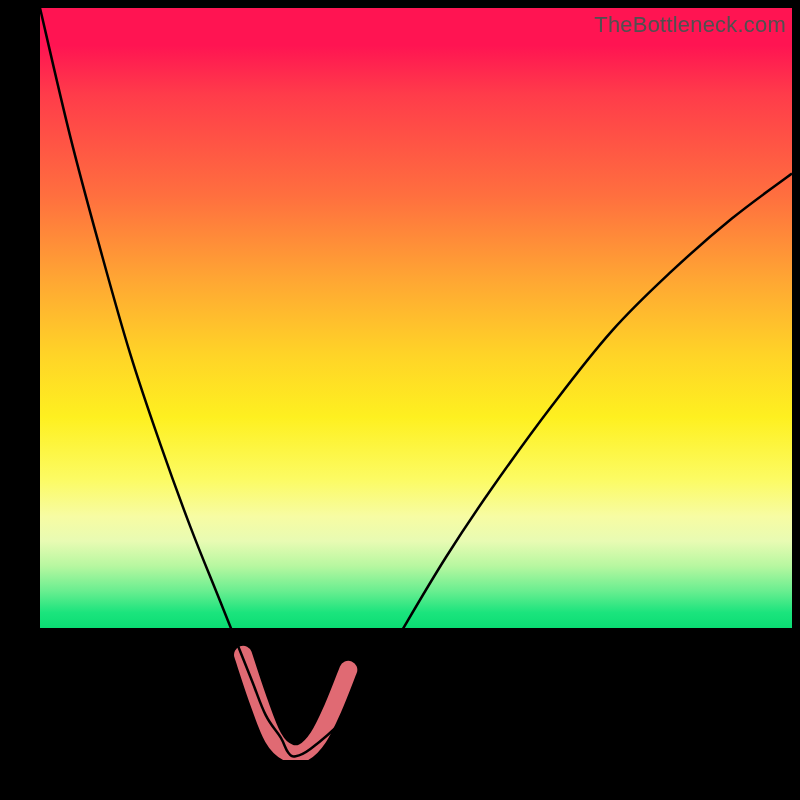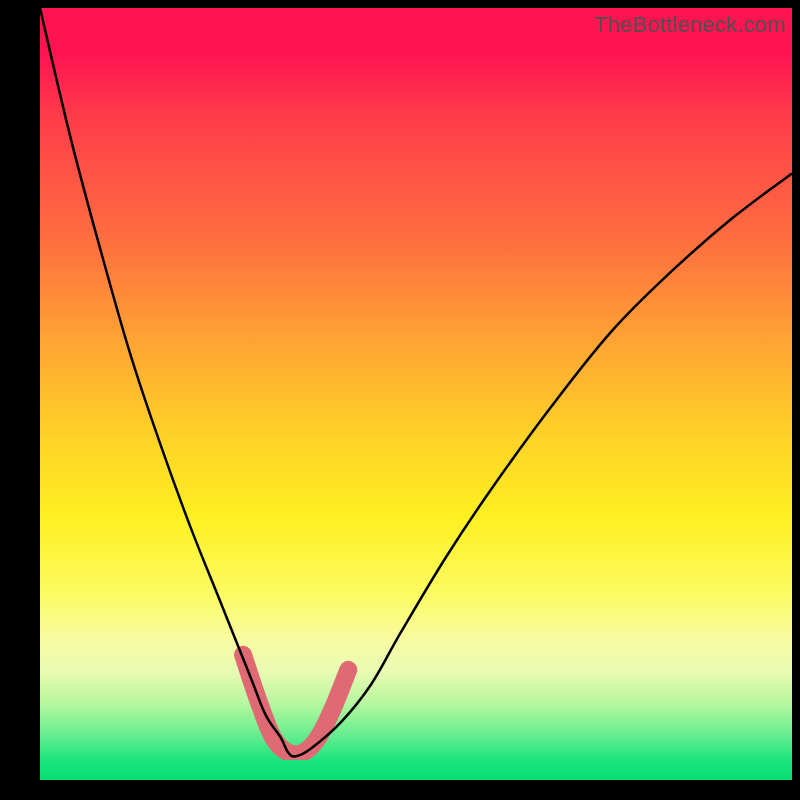--- a/index.html
+++ b/index.html
@@ -14,21 +14,21 @@
     width: 800px;
     height: 800px;
     background: #000;
     position: relative;
   }
   .plot {
     position: absolute;
     left: 40px;
     top: 8px;
     width: 752px;
-    height: 772px;
+    height: 620px;
     background: linear-gradient(
       to bottom,
       #ff1452 0%,
       #ff1452 6%,
       #ff3c4a 14%,
       #ff6e3f 30%,
       #ffa733 44%,
       #ffd427 56%,
       #fef020 66%,
       #fcfb63 76%,

